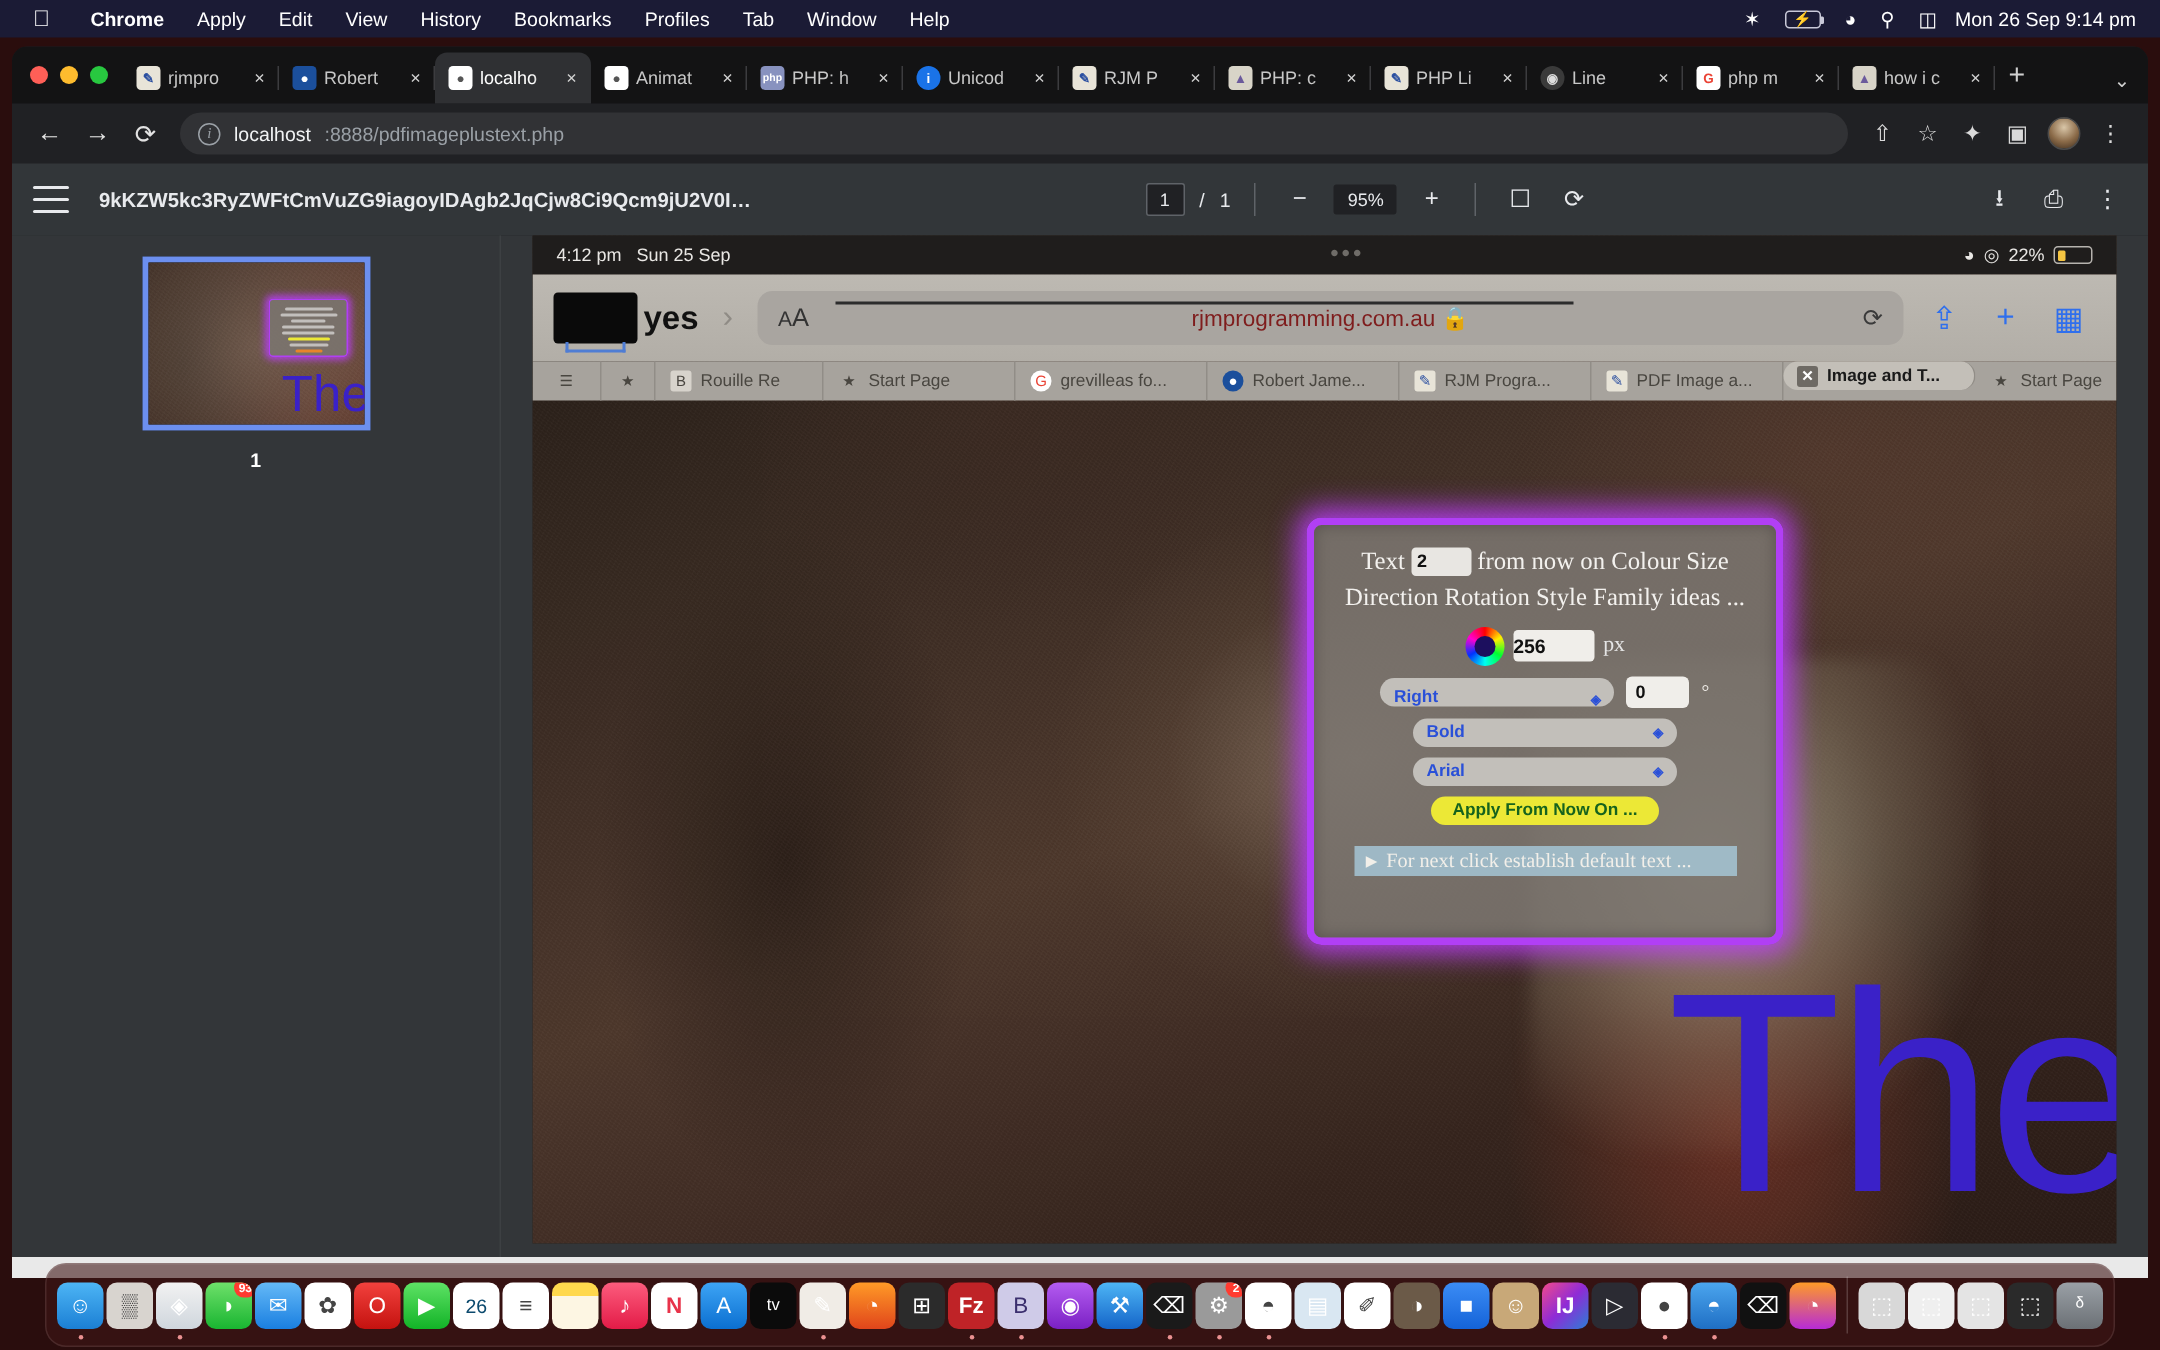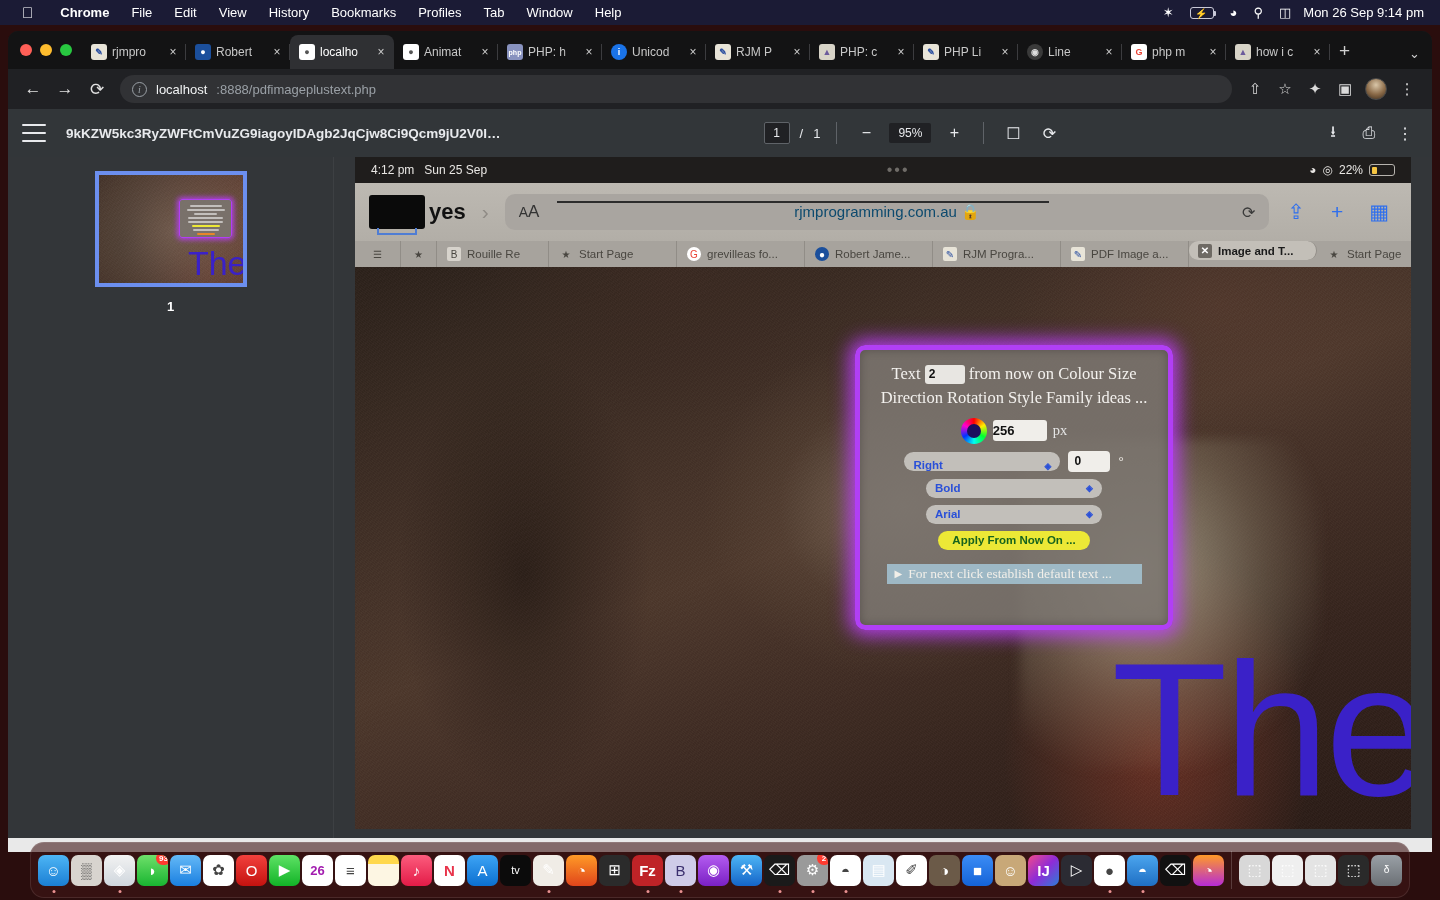--- a/index.html
+++ b/index.html
@@ -140,42 +140,42 @@
             display: flex; align-items: center; padding: 0 14px; gap: 10px; }
   .ip-thumbimg { width: 56px; height: 34px; background: #0a0a0a; border-radius: 3px; position: relative; }
   .ip-thumbimg::after { content: ""; position: absolute; left: 8px; right: 8px; bottom: -6px; height: 5px;
                         border: 2px solid #4f7dd4; border-top: none; }
   .ip-yes { font-weight: bold; font-size: 22px; color: #111; margin-left: -6px; }
   .ip-chev { color: #8f8b85; font-size: 21px; padding: 0 6px; }
   .ip-url { flex: 1; height: 36px; background: #a9a5a0; border-radius: 10px; display: flex;
             align-items: center; padding: 0 14px; position: relative; }
   .ip-aa { font-size: 14px; color: #333; font-weight: 500; }
   .ip-aa .big { font-size: 17px; }
-  .ip-urltext { position: absolute; left: 0; right: 0; text-align: center; font-size: 15px; color: #0c4a6e; }
+  .ip-urltext { position: absolute; left: 0; right: 0; text-align: center; font-size: 15px; color: #7f1d1d; }
   .ip-reload { position: absolute; right: 14px; font-size: 16px; color: #3a3a3a; }
   .ip-line { position: absolute; left: 52px; right: 220px; top: 7px; height: 2px; background: #2c2c2c; }
   .ip-ic { color: #2f6fed; font-size: 21px; padding: 0 8px; }
 
   .ip-tabs { position: absolute; top: 84px; left: 0; right: 0; height: 26px;
              background: #a7a39d; display: flex; align-items: stretch; font-size: 11.5px; color: #494640; }
   .ip-tab { display: flex; align-items: center; gap: 6px; padding: 0 10px; border-right: 1px solid #918d87;
             white-space: nowrap; overflow: hidden; flex: 0 0 auto; }
   .ip-tab.sel { background: #c3bfb8; color: #1a1a1a; font-weight: bold; }
   .ip-tab .ic { width: 14px; height: 14px; flex: 0 0 14px; display: flex; align-items: center;
                 justify-content: center; font-size: 10px; border-radius: 2px; }
 
   
   .bigthe {
     position: absolute; right: -16px; bottom: 26px; font-size: 190px; line-height: 0.78;
     color: #3a21c8; font-family: "Liberation Sans", sans-serif; font-weight: 400; letter-spacing: -4px;
   }
 
   
   .dialog {
-    position: absolute; left: 500px; top: 188px; width: 318px; height: 285px;
+    position: absolute; left: 516px; top: 188px; width: 318px; height: 285px;
     background: rgba(123,117,112,0.88);
     border: 5px solid #b13ff5; border-radius: 10px;
     box-shadow: 0 0 18px 6px rgba(190,60,255,0.85), inset 0 0 10px rgba(0,0,0,0.25);
     padding: 12px 14px 10px; color: #ffffff;
     font-family: "Liberation Serif", serif;
   }
   .dlg-head { text-align: center; font-size: 16.5px; line-height: 1.45; color: #f3f1ee; }
   .dlg-head .numbox {
     display: inline-block; width: 40px; height: 19px; background: #e8e6e2; color: #111;
     border-radius: 3px; font-family: "Liberation Sans", sans-serif; font-size: 12px;
@@ -251,21 +251,21 @@
            background: #e9e9e9; z-index: 9; overflow: hidden; }
 </style>
 </head>
 <body>
 
 <div class="desktop-bg"></div>
 
 <div class="menubar">
   <span class="apple"></span>
   <span class="mitem bold">Chrome</span>
-  <span class="mitem">File</span>
+  <span class="mitem">Apply</span>
   <span class="mitem">Edit</span>
   <span class="mitem">View</span>
   <span class="mitem">History</span>
   <span class="mitem">Bookmarks</span>
   <span class="mitem">Profiles</span>
   <span class="mitem">Tab</span>
   <span class="mitem">Window</span>
   <span class="mitem">Help</span>
   <span class="spacer"></span>
   <span class="sysitem">✶</span>
@@ -572,21 +572,21 @@
     <div class="dwrap">
       <div class="dicon" style="background: rgb(255, 255, 255); color: rgb(68, 68, 68);">✿</div>
     </div>
     <div class="dwrap">
       <div class="dicon" style="background: linear-gradient(rgb(242, 65, 61), rgb(196, 18, 15)); color: rgb(255, 255, 255);">O</div>
     </div>
     <div class="dwrap">
       <div class="dicon" style="background: linear-gradient(rgb(94, 226, 101), rgb(18, 179, 39)); color: rgb(255, 255, 255);">▶</div>
     </div>
     <div class="dwrap">
-      <div class="dicon" style="background: rgb(255, 255, 255); color: #a21caf; font-weight: bold; font-size: 13px;">26</div>
+      <div class="dicon" style="background: rgb(255, 255, 255); color: #0c4a6e; font-weight: normal; font-size: 13px;">26</div>
     </div>
     <div class="dwrap">
       <div class="dicon" style="background: rgb(255, 255, 255); color: rgb(68, 68, 68);">≡</div>
     </div>
     <div class="dwrap">
       <div class="dicon" style="background: linear-gradient(rgb(255, 216, 77) 0px, rgb(255, 216, 77) 28%, rgb(253, 246, 227) 28%); color: rgb(255, 255, 255);"></div>
     </div>
     <div class="dwrap">
       <div class="dicon" style="background: linear-gradient(rgb(252, 92, 125), rgb(227, 27, 71)); color: rgb(255, 255, 255);">♪</div>
     </div>

